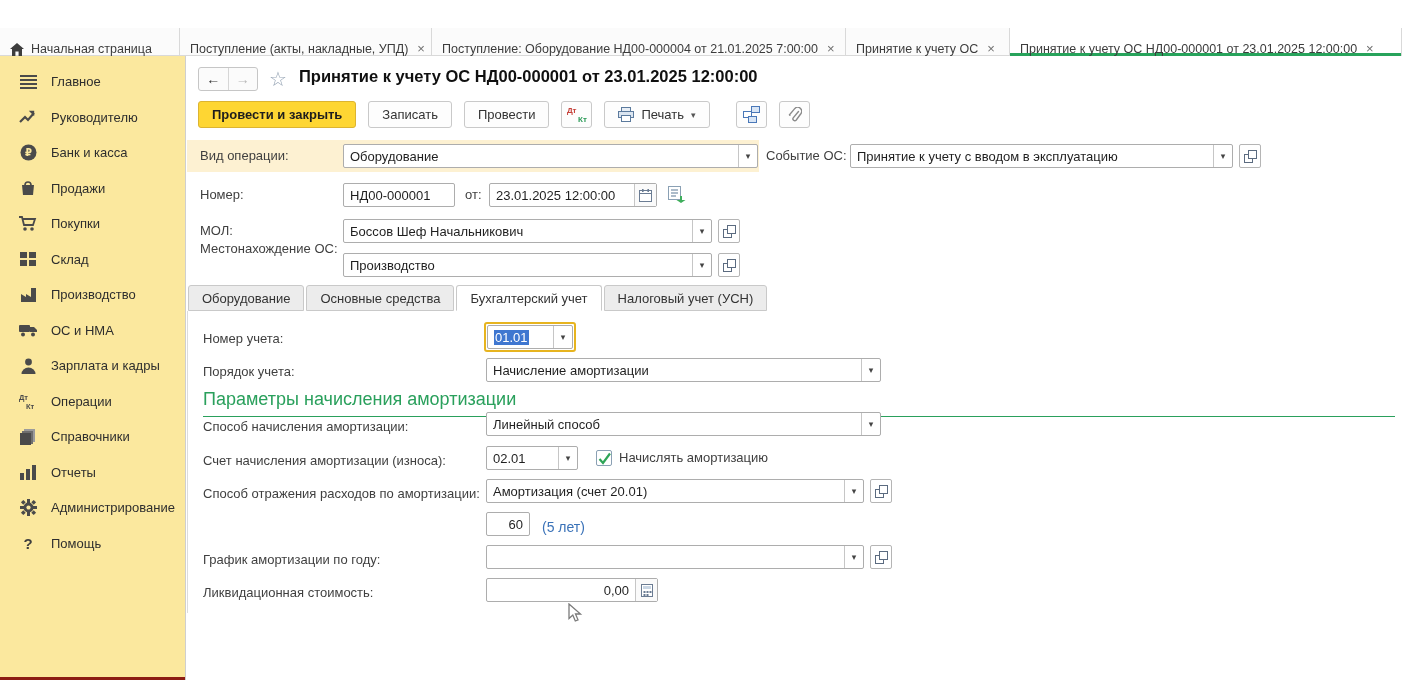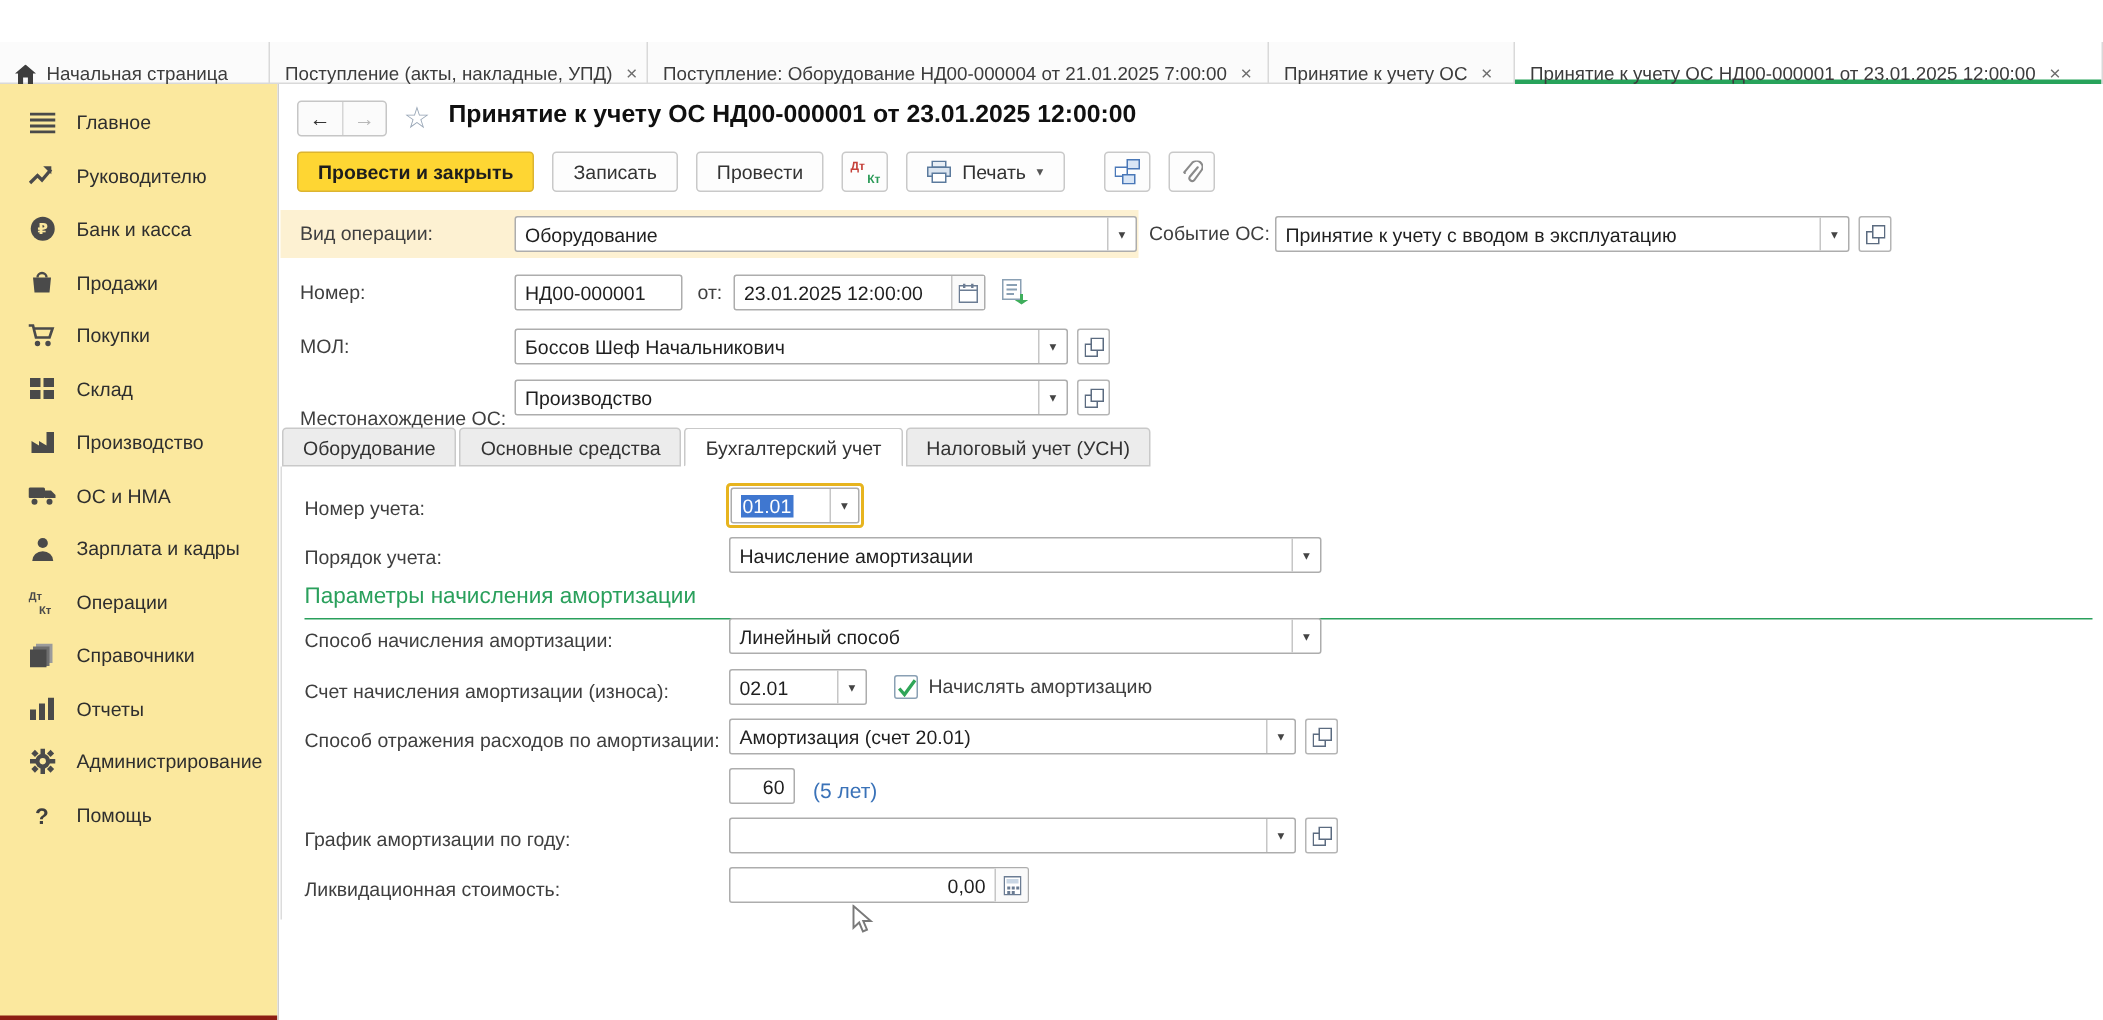--- a/index.html
+++ b/index.html
@@ -87,21 +87,21 @@
   
   .doctabs { position:absolute; left:188px; top:285px; display:flex; align-items:flex-end; }
   .dtab { height:26px; padding:0 13px; font-size:13px; color:#333; background:#ececec;
           border:1px solid #c9c9c9; border-radius:3px 3px 0 0; margin-right:2px;
           display:flex; align-items:center; cursor:pointer; white-space:nowrap; }
   .dtab.active { background:#fff; border-bottom-color:#fff; position:relative; z-index:2; }
 
   .tabpage-edge { position:absolute; left:187px; top:311px; height:302px; width:0;
                   border-left:1px solid #dcdcdc; }
 
-  .section-hdr { position:absolute; left:203px; top:389px; width:1192px; font-size:15px;
+  .section-hdr { position:absolute; left:203px; top:389px; width:1192px; font-size:18px;
                  color:#2aa05c; padding-bottom:6px; border-bottom:1px solid #2aa05c; white-space:nowrap; }
   .hint { position:absolute; font-size:14px; color:#3a72b8; line-height:24px; white-space:nowrap; }
 
   .checkbox { position:absolute; width:16px; height:16px; border:1px solid #8aa0b4; border-radius:2px;
               background:#fff; display:flex; align-items:center; justify-content:center; cursor:pointer; }
 
   .cursor { position:absolute; left:568px; top:603px; z-index:50; pointer-events:none; }
 </style>
 </head>
 <body>
@@ -374,21 +374,21 @@
     <div class="val">Боссов Шеф Начальникович</div>
     <div class="arrow">▾</div>
   </div>
   <div class="openbtn" style="left:718px; top:219px;">
     <svg width="13" height="13" viewBox="0 0 13 13">
         <rect x="0.5" y="4.5" width="8" height="8" fill="#fff" stroke="#5b6b80"></rect>
         <rect x="4.5" y="0.5" width="8" height="8" fill="#fff" stroke="#5b6b80"></rect>
       </svg>
   </div>
 
-  <div class="lbl" style="left:200px; top:267px;">Местонахождение ОС:</div>
+  <div class="lbl" style="left:200px; top:237px;">Местонахождение ОС:</div>
   <div class="field" style="left:343px; top:253px; width:369px;">
     <div class="val">Производство</div>
     <div class="arrow">▾</div>
   </div>
   <div class="openbtn" style="left:718px; top:253px;">
     <svg width="13" height="13" viewBox="0 0 13 13">
         <rect x="0.5" y="4.5" width="8" height="8" fill="#fff" stroke="#5b6b80"></rect>
         <rect x="4.5" y="0.5" width="8" height="8" fill="#fff" stroke="#5b6b80"></rect>
       </svg>
   </div>
@@ -458,21 +458,21 @@
     <div class="arrow">▾</div>
   </div>
   <div class="openbtn" style="left:870px; top:545px;">
     <svg width="13" height="13" viewBox="0 0 13 13">
         <rect x="0.5" y="4.5" width="8" height="8" fill="#fff" stroke="#5b6b80"></rect>
         <rect x="4.5" y="0.5" width="8" height="8" fill="#fff" stroke="#5b6b80"></rect>
       </svg>
   </div>
 
   <div class="lbl" style="left:203px; top:581px;">Ликвидационная стоимость:</div>
-  <div class="field" style="left:486px; top:578px; width:200px;">
+  <div class="field" style="left:486px; top:578px; width:172px;">
     <div class="val num">0,00</div>
     <div class="cellbtn">
       <svg width="12" height="13" viewBox="0 0 12 13">
           <rect x="0.5" y="0.5" width="11" height="12" fill="#fff" stroke="#6b7c93"></rect>
           <rect x="2" y="2" width="8" height="3" fill="#c9d6e4"></rect>
           <rect x="2.5" y="7" width="2" height="2" fill="#6b7c93"></rect>
           <rect x="5.5" y="7" width="2" height="2" fill="#6b7c93"></rect>
           <rect x="8.5" y="7" width="2" height="2" fill="#6b7c93"></rect>
           <rect x="2.5" y="10" width="2" height="2" fill="#6b7c93"></rect>
           <rect x="5.5" y="10" width="2" height="2" fill="#6b7c93"></rect>

